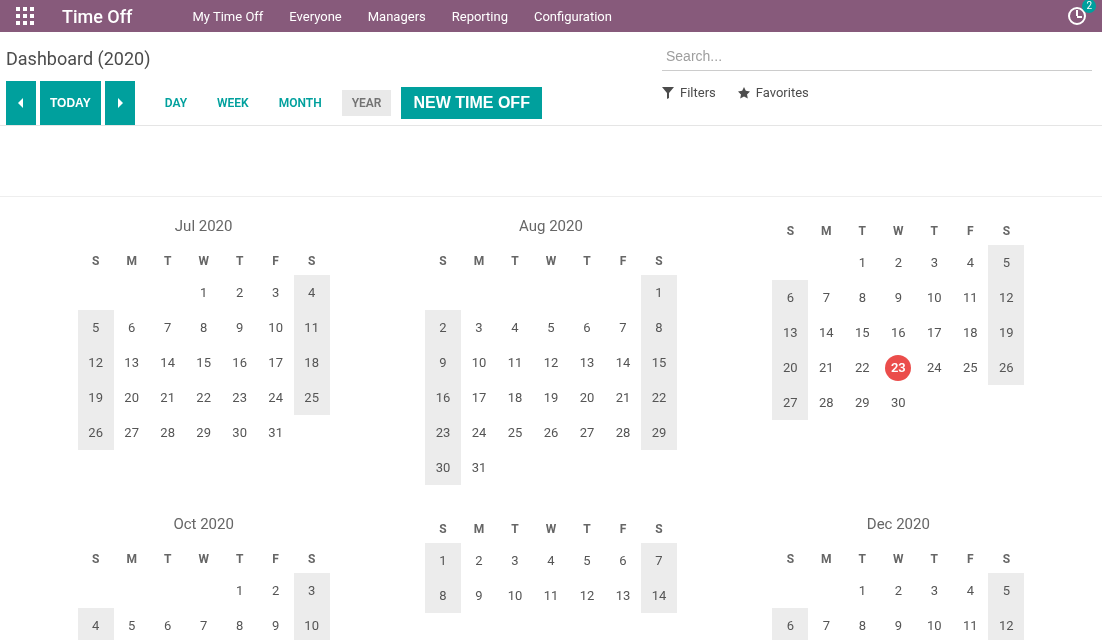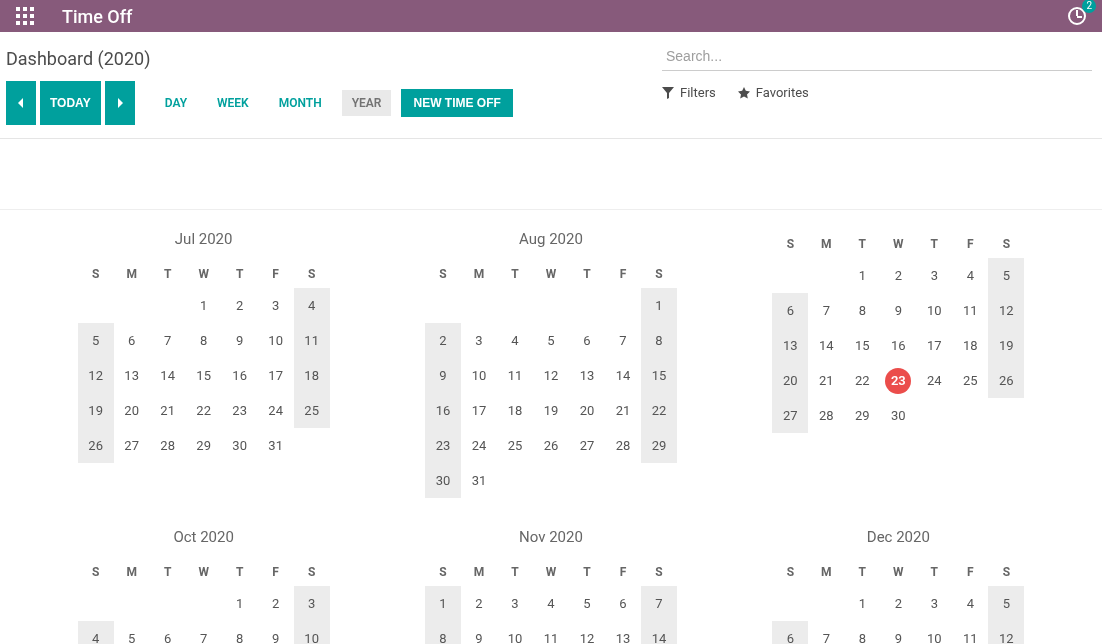--- a/index.html
+++ b/index.html
@@ -12,31 +12,31 @@
   .nav-items{ display:flex; gap:26px; }
   .nav-item{ color:#fff; font-size:13px; cursor:pointer;}
   .topbar-right{ margin-left:auto; display:flex; align-items:center; gap:10px;}
   .clock{ width:18px;height:18px;border:2px solid #fff;border-radius:50%; position:relative;}
   .clock::before,.clock::after{content:"";position:absolute;background:#fff;left:50%;top:50%;transform-origin:left top;}
   .clock::before{width:5px;height:2px;}
   .clock::after{width:2px;height:6px;transform:translate(-1px,-6px);}
   .badge-wrap{position:relative;}
   .count-badge{ position:absolute; top:-8px; right:-10px; background:#00A09D;color:#fff;font-size:10px;border-radius:8px;padding:0 4px;line-height:14px;}
   
-  .secondbar{ display:flex; align-items:flex-start; padding:10px 10px 13px 6px; border-bottom:1px solid #e5e5e5; min-height:78px;}
+  .secondbar{ display:flex; align-items:flex-start; padding:10px 10px 0 6px; border-bottom:1px solid #e5e5e5; min-height:78px;}
   .left-col{ flex:1; }
   .page-title{ font-size:18px; color:#4c4c4c; margin:6px 0 12px 0; font-weight:400;}
   .btnrow{ display:flex; align-items:center; gap:4px;}
   .arrow-btn,.today-btn{ background:#00A09D; color:#fff; border:none; height:44px; display:flex;align-items:center;justify-content:center; cursor:pointer; font-weight:600;}
   .arrow-btn{ width:30px;}
   .today-btn{ padding:0 10px; font-size:12px;}
   .arrow-svg{width:10px;height:10px;fill:#fff;}
   .view-link{ color:#00A09D; font-weight:600; font-size:12px; padding:6px 10px; cursor:pointer; margin-left:6px;}
   .view-link.active{ background:#e9e9e9; color:#737373;}
-  .new-btn{ background:#00A09D; color:#fff; font-weight:600; font-size:12px; padding:7px 12px; margin-left:6px; border:none; cursor:pointer;}
+  .new-btn{ background:#00A09D; color:#fff; font-weight:600; font-size:16px; padding:7px 12px; margin-left:6px; border:none; cursor:pointer;}
   .link-btn{ color:#00A09D; font-weight:600; font-size:12px; padding:7px 12px; margin-left:6px; cursor:pointer;}
   .right-col{ width:430px; display:flex; flex-direction:column; align-items:flex-start;}
   .search{ width:100%; border:none; border-bottom:1px solid #ccc; font-size:14px; padding:6px 4px; outline:none; color:#6b6b6b;}
   .search::placeholder{color:#9e9e9e;}
   .filter-row{ display:flex; gap:22px; margin-top:14px;}
   .filter-item{ display:flex; align-items:center; gap:6px; color:#4c4c4c; font-size:13px; cursor:pointer;}
   .icon-sm{width:12px;height:12px;fill:#4c4c4c;}
   
   .gap{ height:70px; background:#fff; }
   
@@ -64,20 +64,27 @@
       <span></span>
       <span></span>
       <span></span>
       <span></span>
       <span></span>
       <span></span>
       <span></span>
       <span></span>
   </div>
   <div class="brand">Time Off</div>
+  <div class="nav-items">
+    <div class="nav-item">My Time Off</div>
+    <div class="nav-item">Everyone</div>
+    <div class="nav-item">Managers</div>
+    <div class="nav-item">Reporting</div>
+    <div class="nav-item">Configuration</div>
+  </div>
   <div class="topbar-right">
     <div class="badge-wrap">
       <div class="clock"></div>
       <div class="count-badge">2</div>
     </div>
   </div>
 </div>
 
 <div class="secondbar">
   <div class="left-col">
@@ -351,21 +358,20 @@
               <td>6</td>
               <td>7</td>
               <td>8</td>
               <td>9</td>
               <td class="shade">10</td>
             </tr>
           </tbody>
         </table>
       </div>
       <div class="month">
-        <div class="month-title">Nov 2020</div>
         <table class="cal">
           <thead>
             <tr>
               <th>S</th>
               <th>M</th>
               <th>T</th>
               <th>W</th>
               <th>T</th>
               <th>F</th>
               <th>S</th>

